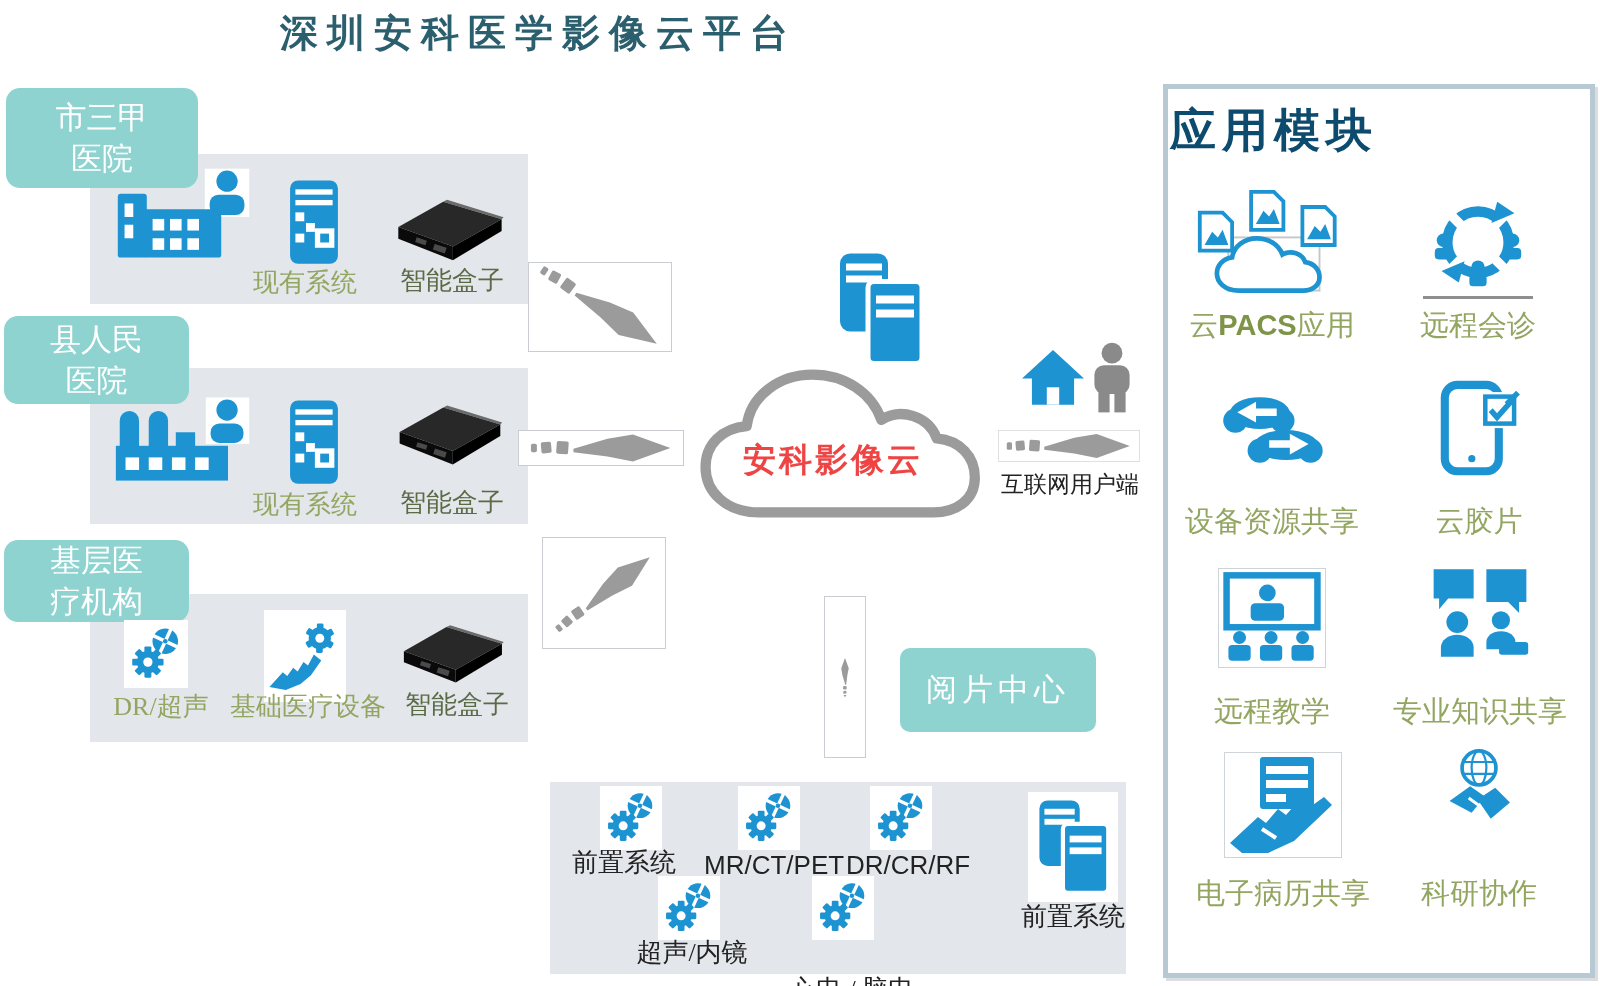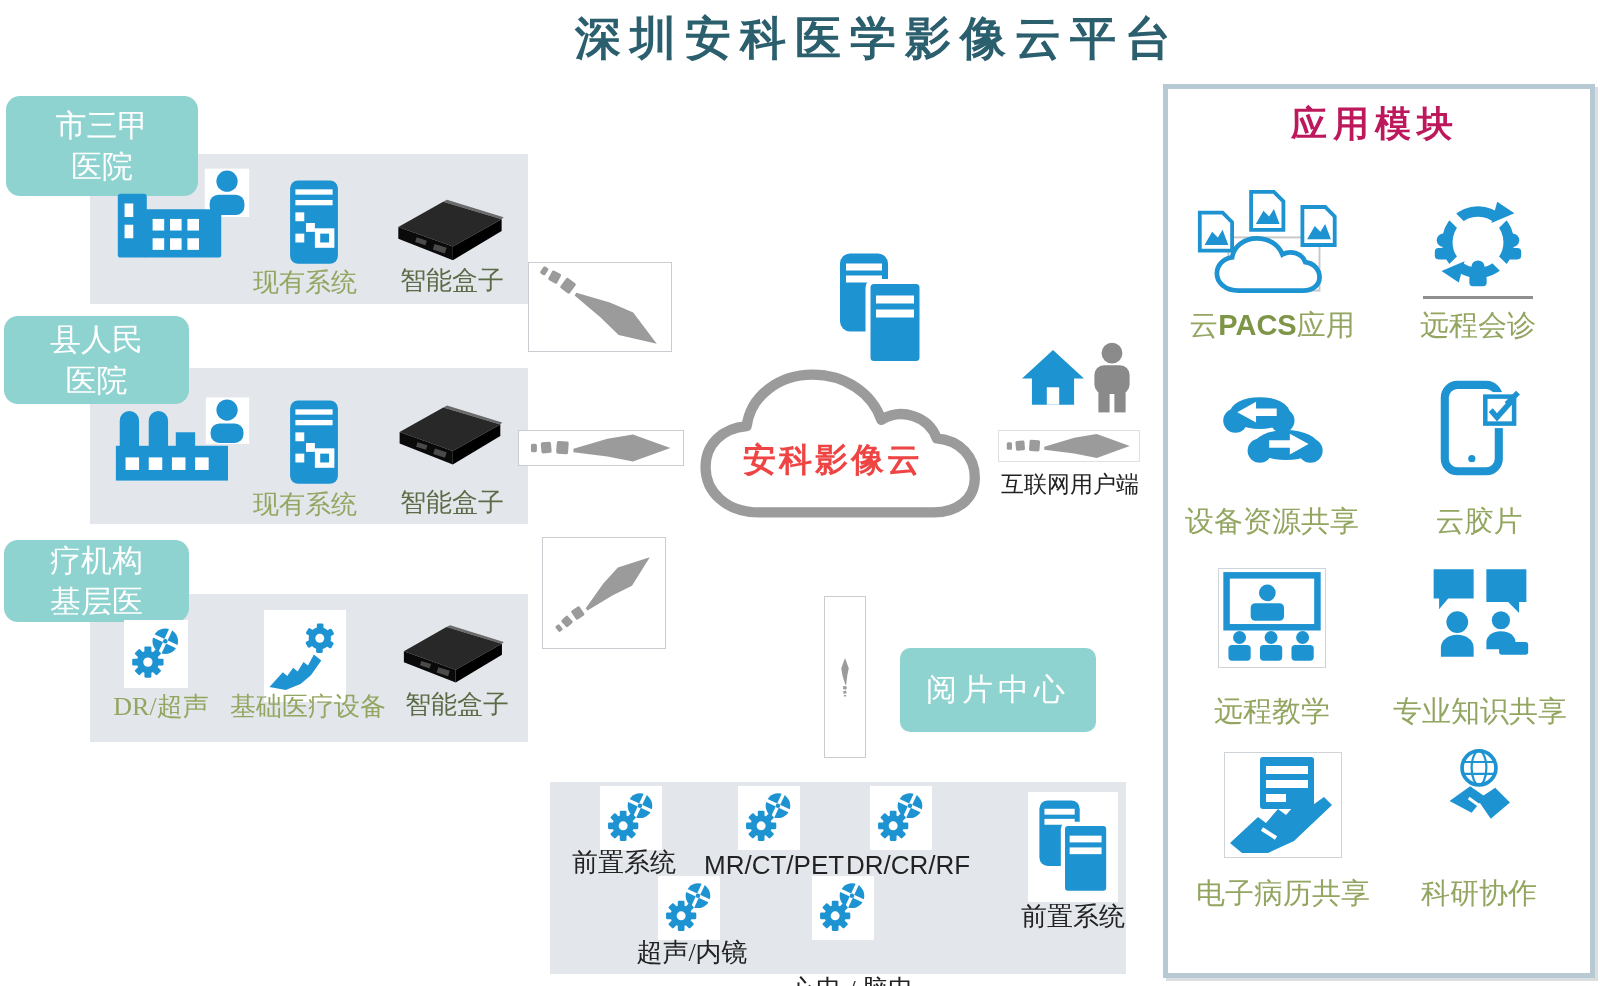--- a/index.html
+++ b/index.html
@@ -1,39 +1,39 @@
 <!DOCTYPE html>
 <html><head>
 <meta charset="utf-8">
 <style>
   html,body{margin:0;padding:0;background:#fff;}
   .stage{position:relative;width:1600px;height:986px;background:#fff;overflow:hidden;
          font-family:"Liberation Sans",sans-serif;}
   .abs{position:absolute;}
   .serif{font-family:"Liberation Serif","DejaVu Serif",serif;}
-  .title{font-size:46px;font-weight:bold;color:#2b5f6e;letter-spacing:9px;text-align:right;}
+  .title{font-size:38px;font-weight:bold;color:#2b5f6e;letter-spacing:9px;text-align:left;}
   .tag{background:#8ed3d0;border-radius:14px;color:#ffffff;text-align:center;
        font-family:"Liberation Serif","DejaVu Serif",serif;font-size:31px;line-height:41px;
        display:flex;flex-direction:column;justify-content:center;}
   .panel{background:#e3e7eb;}
   .lbl{text-align:center;font-size:26px;line-height:30px;}
   .lbl-olive{color:#93a661;}
   .lbl-olive-dark{color:#5c6b47;}
   .lbl-dark{color:#222222;}
   .ic{color:#1e93d2;display:block;}
   .gray{color:#8a8a8a;}
   .tile{background:#ffffff;display:flex;align-items:center;justify-content:center;}
   .frame{border:1px solid #cfd4d8;}
   .arrowbox{background:#ffffff;border:1px solid #c9cdd1;display:flex;align-items:center;justify-content:center;overflow:visible;}
   .arrow{color:#9b9b9b;}
   .cloud-label{font-size:33px;font-weight:bold;color:#ef4444;text-align:center;letter-spacing:3px;}
   .readbox{background:#8ed3d0;border-radius:10px;color:#fff;text-align:center;
            font-family:"Liberation Serif","DejaVu Serif",serif;font-size:31px;letter-spacing:5px;}
   .appanel{background:#ffffff;border:5px solid #b7c9d2;box-shadow:3px 3px 0 rgba(150,160,170,.35);}
-  .apphead{font-size:36px;font-weight:bold;color:#be185d;letter-spacing:6px;text-align:center;
+  .apphead{font-size:46px;font-weight:bold;color:#0c4a6e;letter-spacing:6px;
            font-family:"Liberation Serif","DejaVu Serif",serif;}
   .modcell{display:flex;flex-direction:column;align-items:center;justify-content:space-between;}
   .modlbl{font-size:29px;color:#93a661;text-align:left;white-space:nowrap;
           font-family:"Liberation Serif","DejaVu Serif",serif;}
   .modlbl b{font-family:"Liberation Sans",sans-serif;color:#7e9447;}
   .underline{background:#8f8f8f;height:3px;}
 </style>
 </head>
 <body>
 
@@ -241,21 +241,21 @@
       </g>
     </symbol>
   </defs>
 </svg>
 
 <div class="stage">
 
   <div class="abs title serif" style="left:280px;top:8px;width:900px;">深圳安科医学影像云平台</div>
 
   <div class="abs panel" style="left:90px;top:154px;width:438px;height:150px;"></div>
-  <div class="abs tag" style="left:6px;top:88px;width:192px;height:100px;margin-top:8px;">
+  <div class="abs tag" style="left:6px;top:88px;width:192px;height:100px;">
     <div>市三甲</div>
     <div>医院</div>
   </div>
   <svg class="abs ic" style="left:112px;top:168px" width="145" height="98">
       <use href="#sym-hospital"></use>
     </svg>
   <svg class="abs ic" style="left:283px;top:178px" width="62" height="90">
       <use href="#sym-server"></use>
     </svg>
   <svg class="abs" style="left:390px;top:190px" width="118" height="78">
@@ -276,22 +276,22 @@
       <use href="#sym-server"></use>
     </svg>
   <svg class="abs" style="left:390px;top:396px" width="118" height="76">
       <use href="#sym-box"></use>
     </svg>
   <div class="abs lbl lbl-olive serif" style="left:240px;top:490px;width:130px;">现有系统</div>
   <div class="abs lbl lbl-olive-dark serif" style="left:388px;top:488px;width:128px;">智能盒子</div>
 
   <div class="abs panel" style="left:90px;top:594px;width:438px;height:148px;"></div>
   <div class="abs tag" style="left:4px;top:540px;width:185px;height:82px;">
+    <div>基层医</div>
     <div>疗机构</div>
-    <div>基层医</div>
   </div>
   <div class="abs tile" style="left:124px;top:620px;width:64px;height:68px;">
     <svg class="ic" width="58" height="60">
         <use href="#sym-gear"></use>
       </svg>
   </div>
   <div class="abs tile" style="left:264px;top:610px;width:82px;height:92px;">
     <svg class="ic" width="74" height="84">
         <use href="#sym-handgear"></use>
       </svg>

